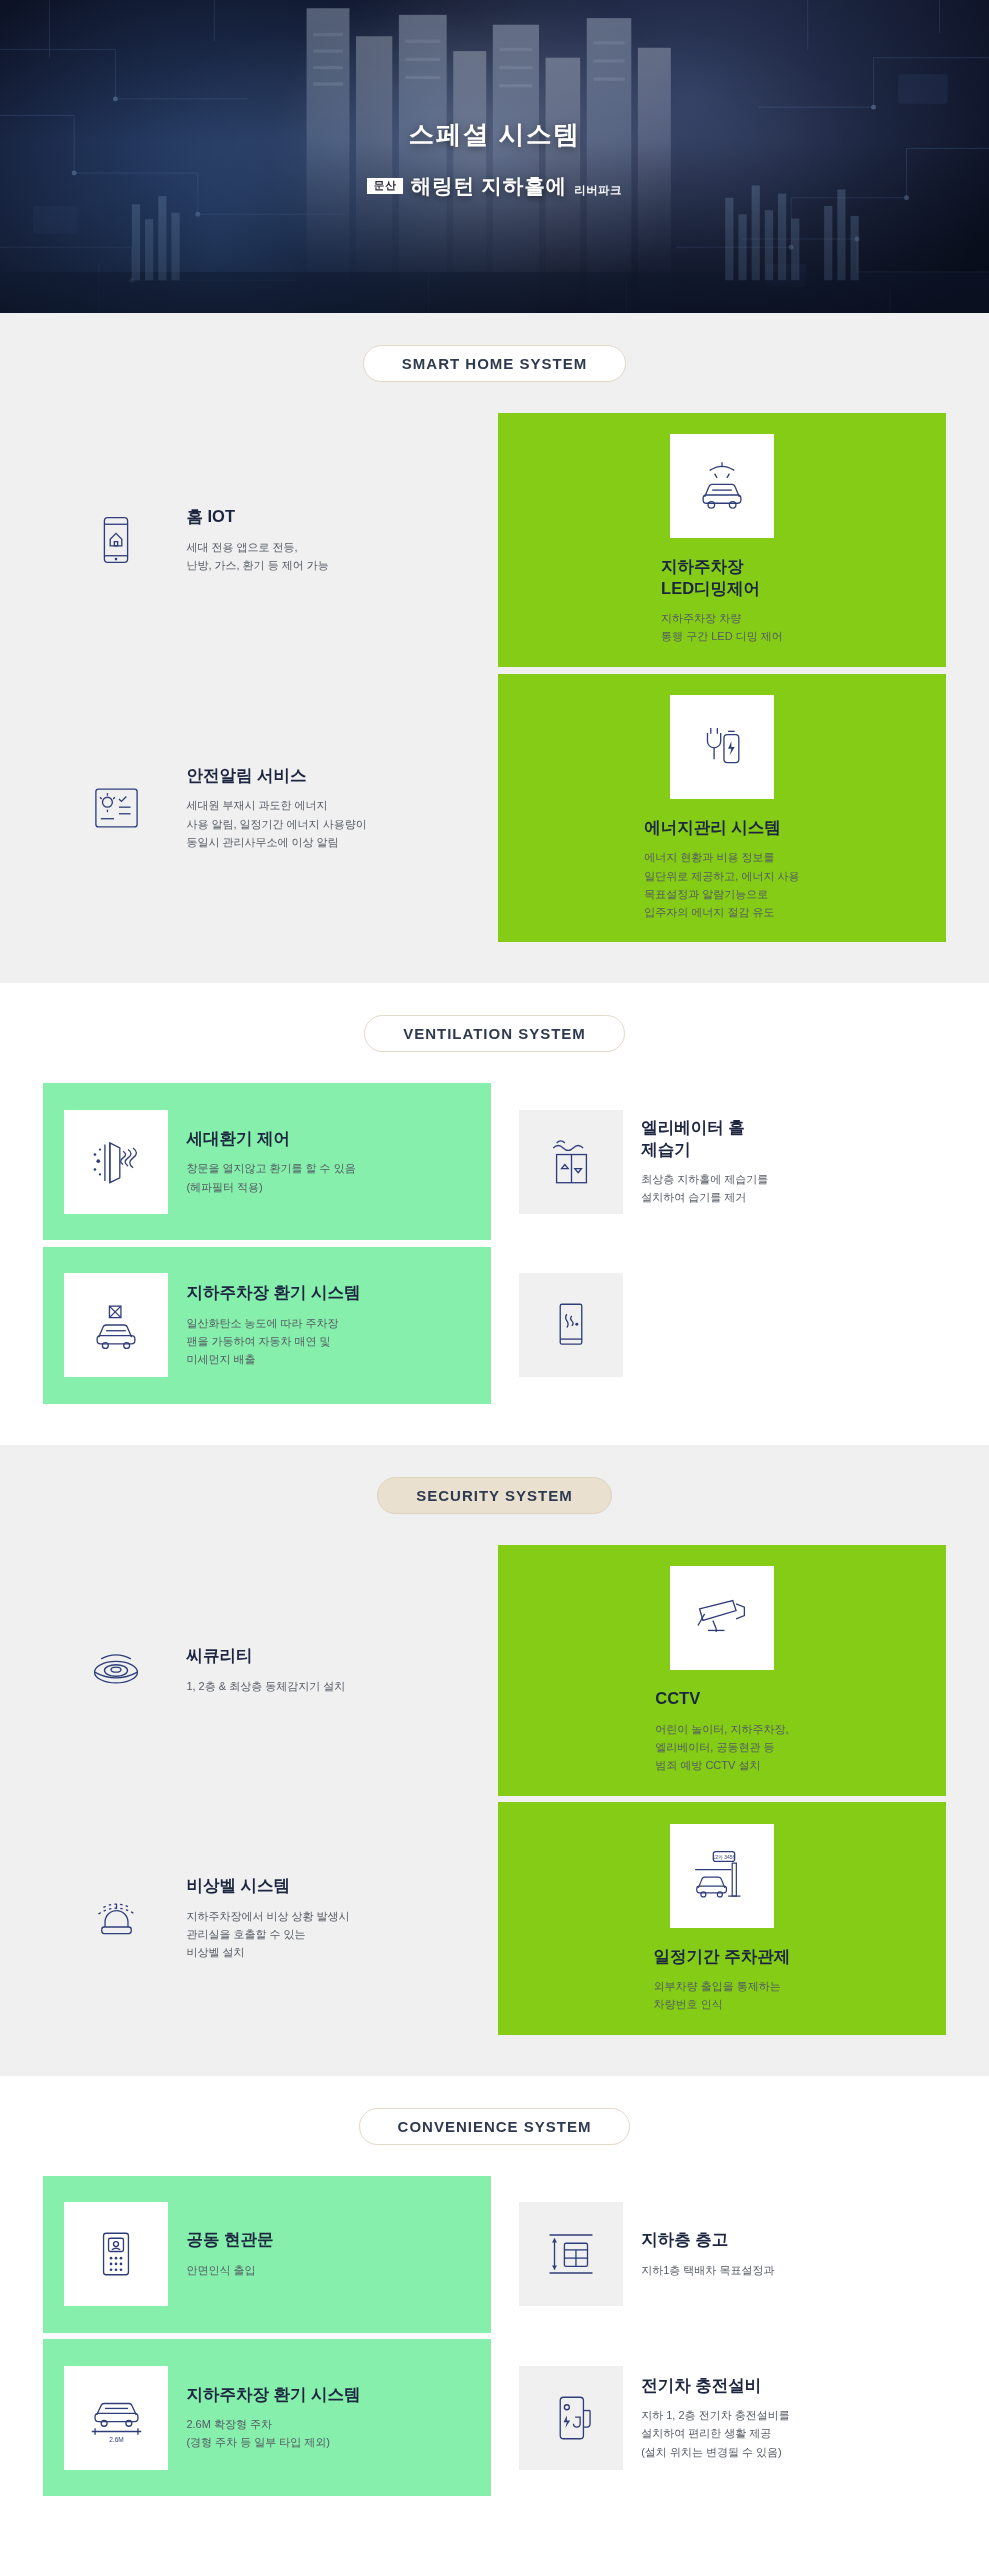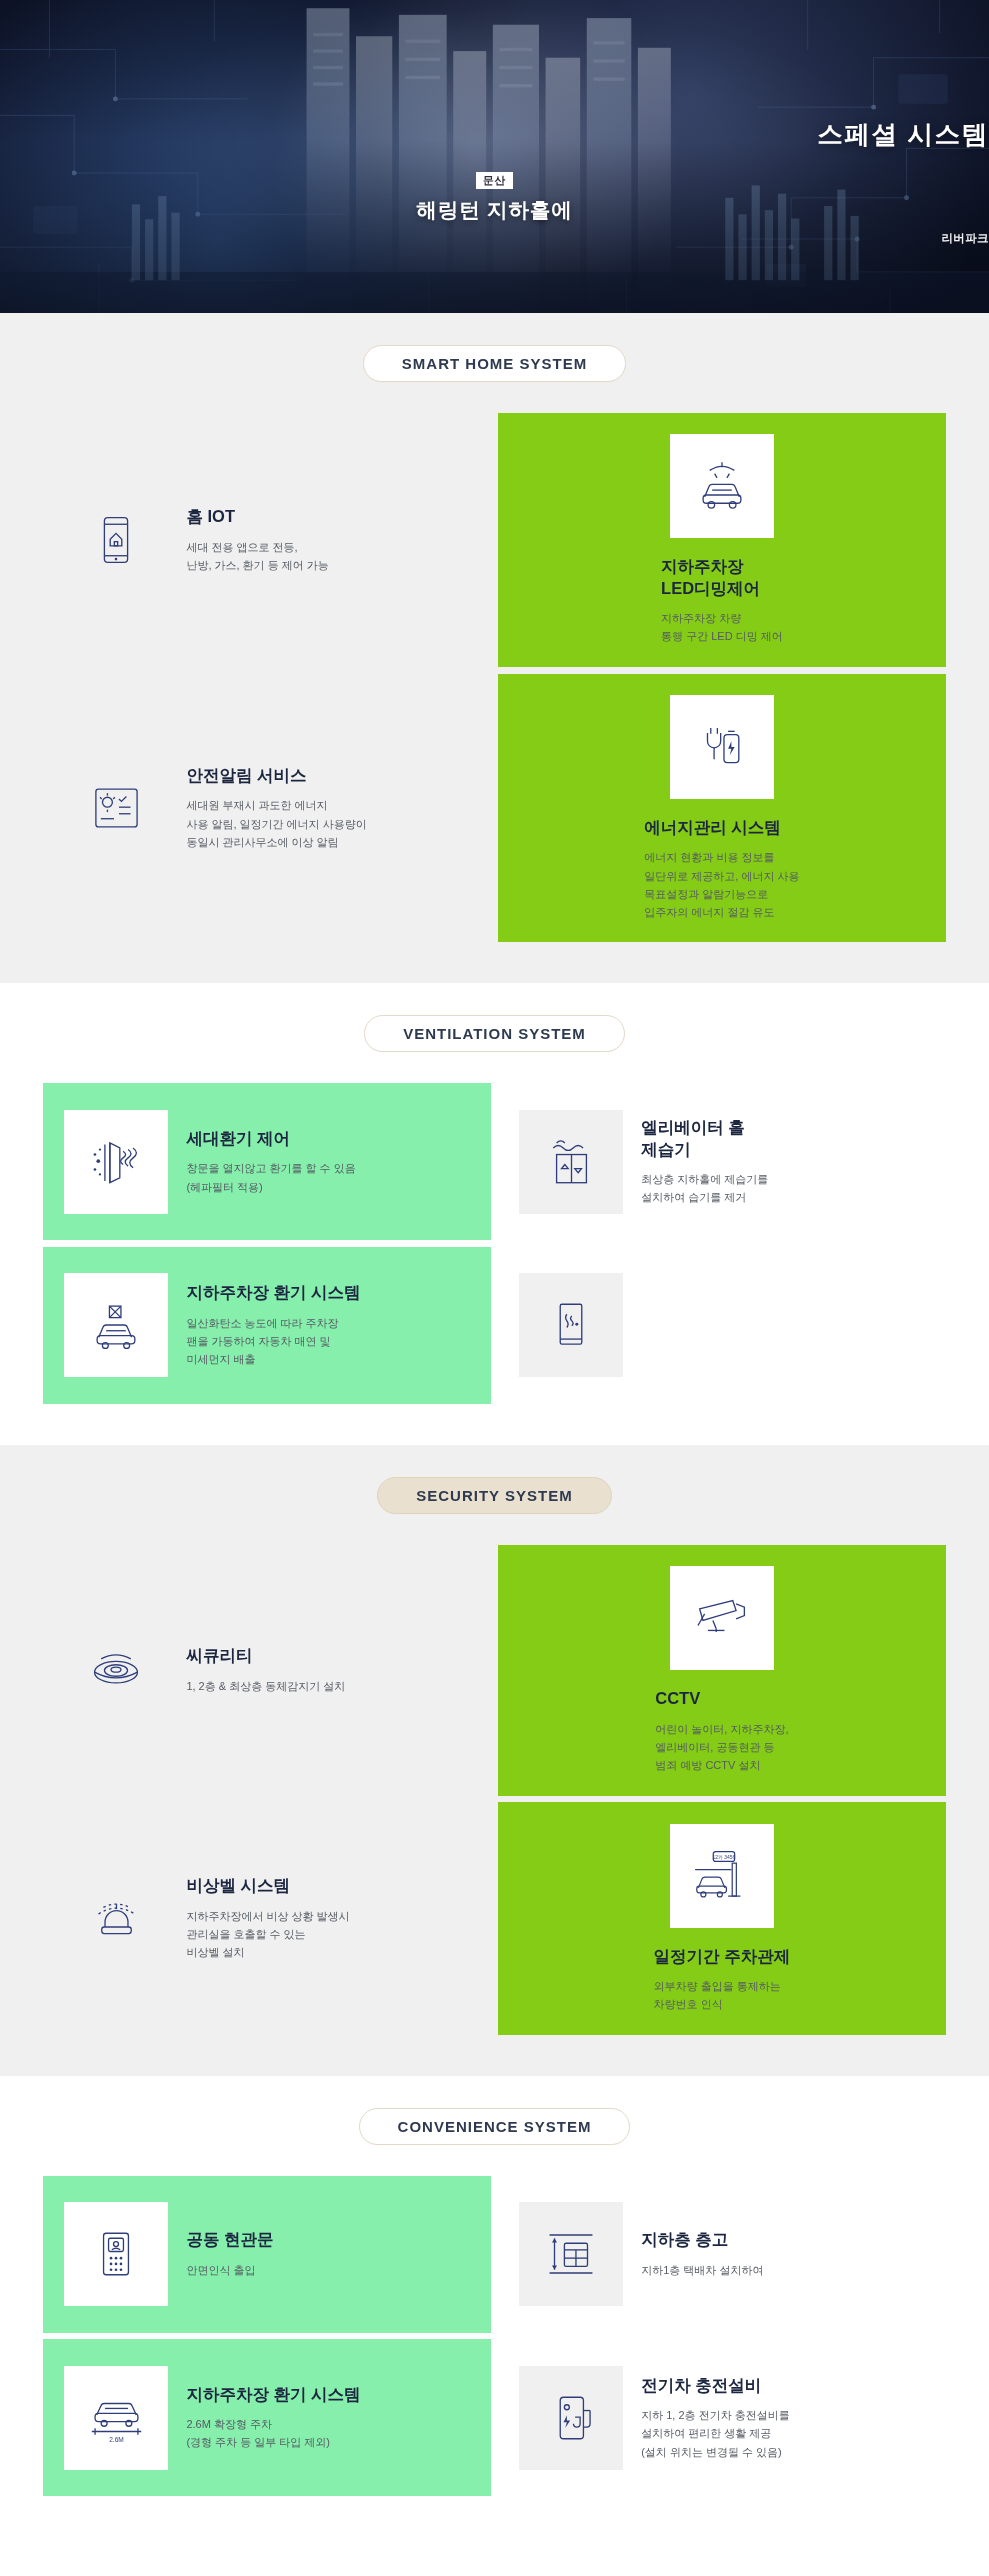--- a/index.html
+++ b/index.html
@@ -41,29 +41,27 @@
     position: absolute;
     left: 0; right: 0; top: 117px;
     text-align: center;
     color: #fff;
   }
   .hero-title {
     font-size: 25.6px;
     font-weight: bold;
     letter-spacing: 1.6px;
     text-shadow: 0 1.6px 8.2px rgba(0,0,0,.5);
-    text-align: right;
   }
   .hero-sub {
     margin-top: 20px;
     display: flex;
     align-items: center;
     justify-content: center;
     gap: 7.4px;
-    flex-direction: column;
   }
   .hero-badge {
     display: inline-block;
     background: #fff;
     color: #2b2b3a;
     font-size: 10.7px;
     font-weight: bold;
     padding: 2.5px 6.6px 3.3px;
     letter-spacing: 0.8px;
     line-height: 1;
@@ -558,21 +556,21 @@
             <path d="M20 16 l-3 5 h6 z" fill="#2f3e7a" stroke="none"></path>
             <path d="M20 54 l-3 -5 h6 z" fill="#2f3e7a" stroke="none"></path>
             <rect x="32" y="22" width="28" height="28" rx="2"></rect>
             <line x1="32" y1="30" x2="60" y2="30"></line>
             <line x1="46" y1="30" x2="46" y2="50"></line>
             <line x1="32" y1="40" x2="60" y2="40"></line>
           </svg>
         </div>
         <div class="card-text">
           <div class="card-title">지하층 층고</div>
-          <div class="card-desc">지하1층 택배차 설치하여</div>
+          <div class="card-desc">지하1층 택배차 목표설정과</div>
         </div>
       </div>
 
       <div class="card light">
         <div class="icon-box">
           <svg width="73" height="61" viewBox="0 0 88 74" fill="none" stroke="#2f3e7a" stroke-width="1.6">
             <path d="M20 34 l5 -11 q1 -3 4 -3 h30 q3 0 4 3 l5 11"></path>
             <rect x="18" y="32" width="52" height="10" rx="4"></rect>
             <circle cx="29" cy="44" r="3.6"></circle>
               <circle cx="59" cy="44" r="3.6"></circle>

